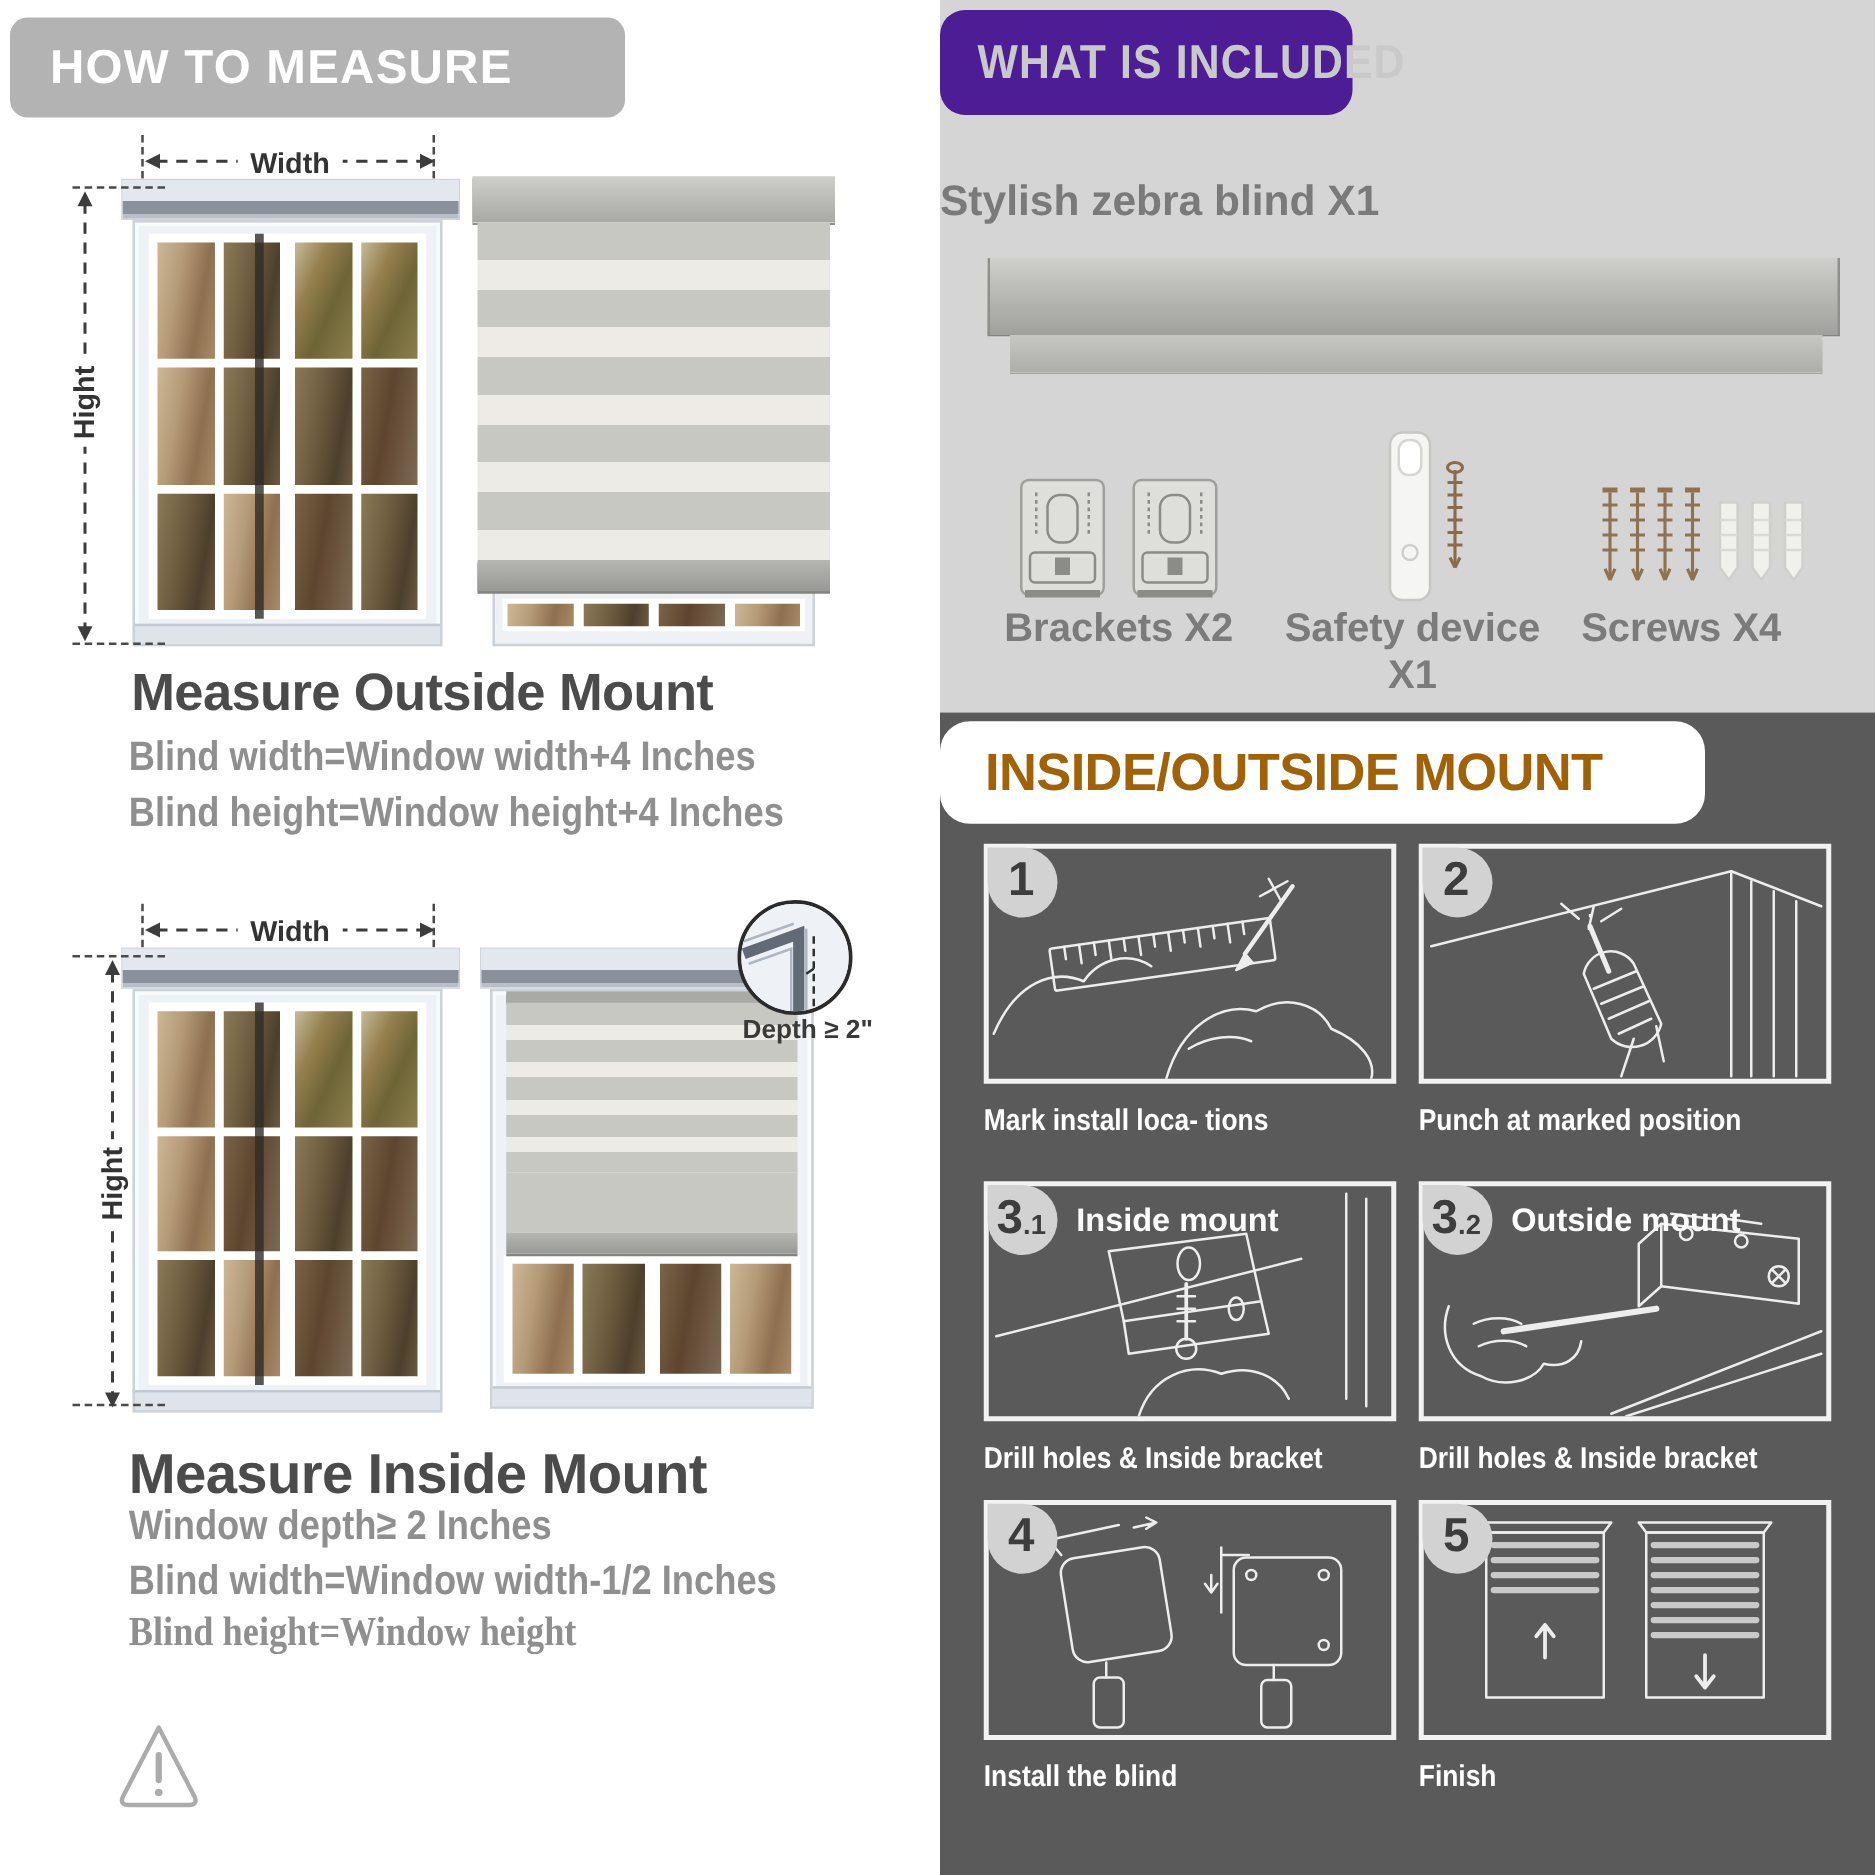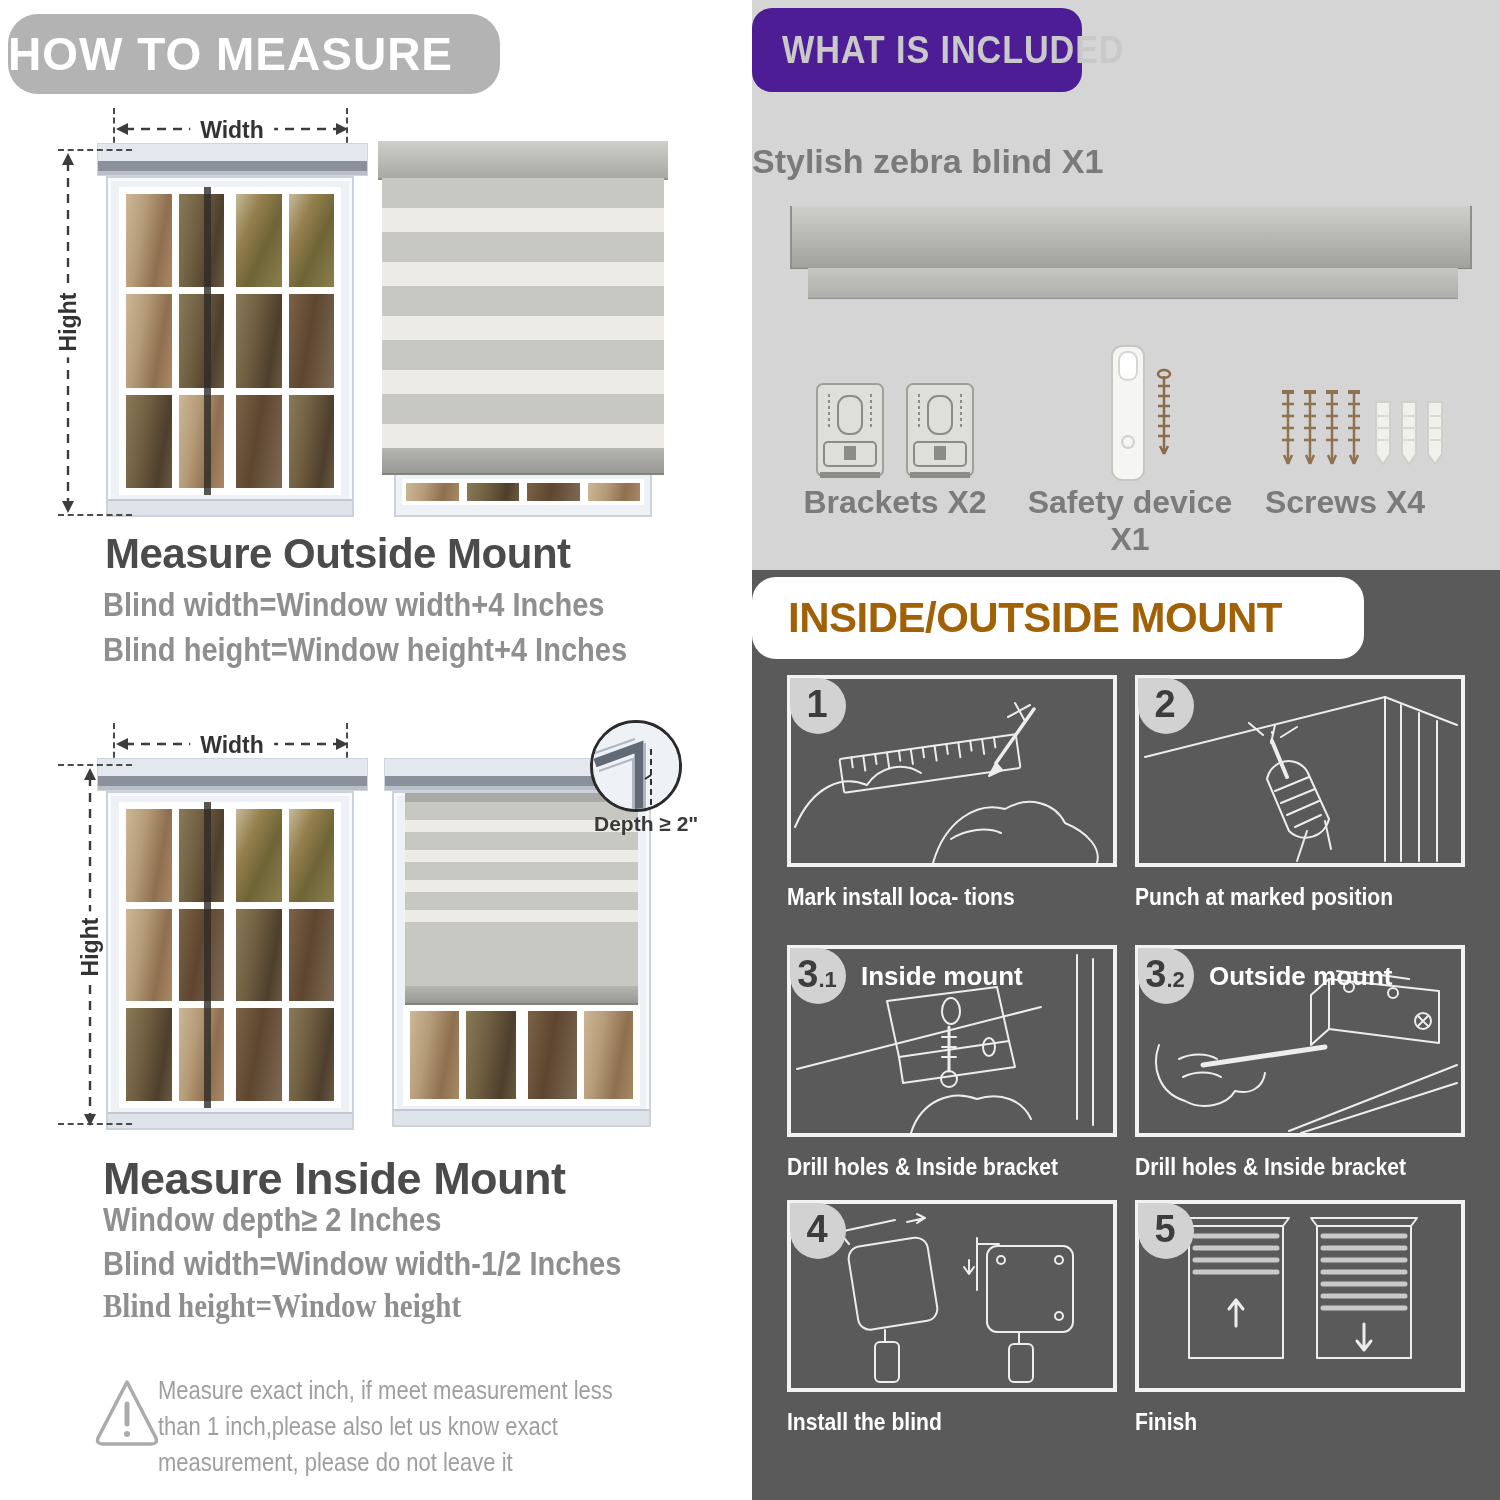--- a/index.html
+++ b/index.html
@@ -11,22 +11,22 @@
   *{margin:0;padding:0;box-sizing:border-box;}
   html,body{background:#fff;}
   body{font-family:"Liberation Sans","DejaVu Sans",sans-serif;width:1500px;height:1500px;position:relative;overflow:hidden;}
   .abs{position:absolute;}
   .cond{display:inline-block;transform:scaleX(.88);transform-origin:0 50%;white-space:nowrap;}
   .condc{display:inline-block;transform:scaleX(.9);transform-origin:50% 50%;white-space:nowrap;}
 
   
   .left-col{position:absolute;left:0;top:0;width:752px;height:1500px;background:#fff;}
   .hdr1{position:absolute;left:8px;top:14px;width:492px;height:80px;background:var(--hdrbox);
-        border-radius:30px;color:#fff;font-weight:bold;font-size:46px;line-height:80px;
-        letter-spacing:1px;}
+        border-radius:14px;color:#fff;font-weight:bold;font-size:38px;line-height:80px;
+        padding-left:32px;letter-spacing:1px;}
   .sec-h2{position:absolute;font-size:42px;font-weight:bold;color:var(--heading);letter-spacing:-.5px;}
   .sec-line{position:absolute;font-size:33px;font-weight:bold;color:var(--body);}
 
   
   .tickv{position:absolute;width:0;border-left:2px dashed #4a4a4a;}
   .tickh{position:absolute;height:0;border-top:2px dashed #4a4a4a;}
   .dim-label{position:absolute;background:#fff;color:#333;font-size:23px;font-weight:bold;padding:1px 10px;}
   .dim-label.v{transform:translate(-50%,-50%) rotate(-90deg);padding:1px 6px;}
 
   
@@ -239,25 +239,20 @@
   <h2 class="sec-h2" style="left:103px;top:1153px;font-size:45px;">Measure Inside Mount</h2>
   <p class="sec-line" style="left:103px;top:1201px;"><span class="cond">Window depth≥ 2 Inches</span></p>
   <p class="sec-line" style="left:103px;top:1245px;"><span class="cond">Blind width=Window width-1/2 Inches</span></p>
   <p class="sec-line" style="left:103px;top:1288px;font-family:Liberation Serif, serif;"><span class="cond">Blind height=Window height</span></p>
 
   <svg class="abs" style="left:94px;top:1376px;" width="66" height="74" viewBox="0 0 66 74">
     <path d="M33,6 L62,62 Q64,68 57,68 L9,68 Q2,68 4,62 Z" stroke="#ababab" stroke-width="3.5" fill="none" stroke-linejoin="round"></path>
     <path d="M33,28 V48" stroke="#ababab" stroke-width="5" stroke-linecap="round"></path>
     <circle cx="33" cy="58" r="3" fill="#ababab"></circle>
   </svg>
-  <div class="warn-text" style="left:158px;top:1372px;">
-    <div><span class="cond">Measure exact inch, if meet measurement less</span></div>
-    <div><span class="cond">than 1 inch,please also let us know exact</span></div>
-    <div><span class="cond">measurement, please do not leave it</span></div>
-  </div>
 </div>
 
 <div class="right-col">
 
   <div class="panel-light">
     <div class="hdr2">
       <span class="condc" style="transform-origin:0 50%;">WHAT IS INCLUDED</span>
     </div>
     <div class="product-label">Stylish zebra blind X1</div>
     <div class="headrail"></div>

